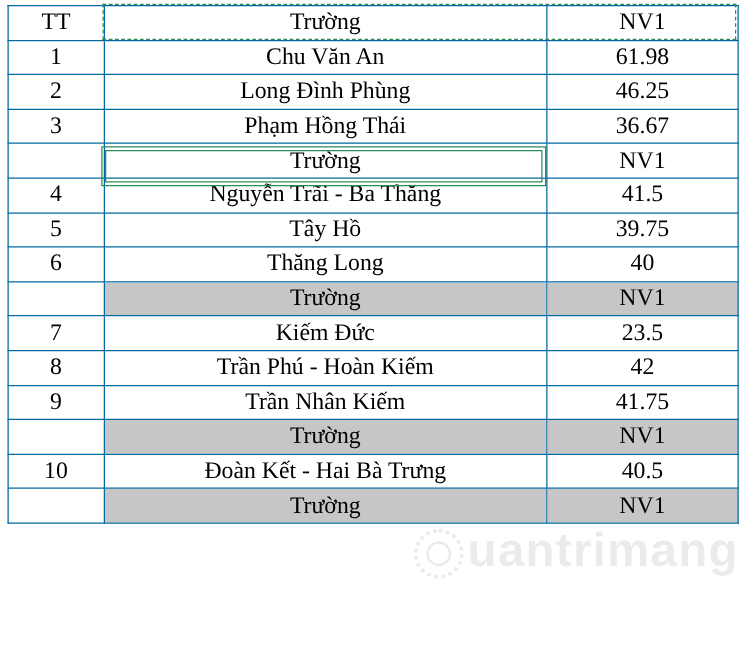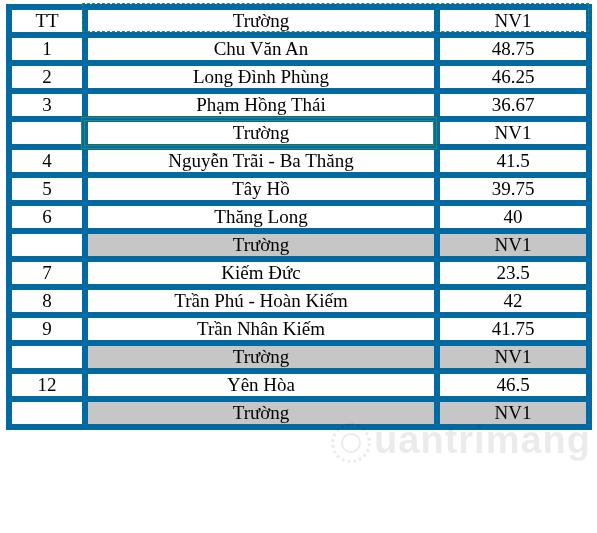--- a/index.html
+++ b/index.html
@@ -15,21 +15,21 @@
   }
   table {
     border-collapse: collapse;
     width: 100%;
     table-layout: fixed;
   }
   col.c-tt  { width: 76px; }
   col.c-tr  { width: 352px; }
   col.c-nv  { width: 152px; }
   td, th {
-    border: 6px solid #0369a1;
+    border: 1px solid #0369a1;
     text-align: center;
     vertical-align: middle;
     height: 27.6px;
     font-weight: normal;
     padding: 0 2px;
     white-space: nowrap;
     overflow: hidden;
   }
   .gray { background: #c6c6c6; }
 
@@ -105,21 +105,21 @@
   </colgroup>
   <tbody id="tbody">
     <tr class="header-row">
       <th>TT</th>
       <th>Trường</th>
       <th>NV1</th>
     </tr>
   <tr>
         <td>1</td>
         <td>Chu Văn An</td>
-        <td>48.75</td>
+        <td>61.98</td>
       </tr>
       <tr>
         <td>2</td>
         <td>Long Đình Phùng</td>
         <td>46.25</td>
       </tr>
       <tr>
         <td>3</td>
         <td>Phạm Hồng Thái</td>
         <td>36.67</td>
@@ -163,23 +163,23 @@
         <td>9</td>
         <td>Trần Nhân Kiếm</td>
         <td>41.75</td>
       </tr>
       <tr>
         <td class=""></td>
         <td class="gray">Trường</td>
         <td class="gray">NV1</td>
       </tr>
       <tr>
-        <td>12</td>
-        <td>Yên Hòa</td>
-        <td>46.5</td>
+        <td>10</td>
+        <td>Đoàn Kết - Hai Bà Trưng</td>
+        <td>40.5</td>
       </tr>
       <tr>
         <td class=""></td>
         <td class="gray">Trường</td>
         <td class="gray">NV1</td>
       </tr>
     </tbody>
 </table>
 
 <div class="sel-wrap sel-double"></div>

